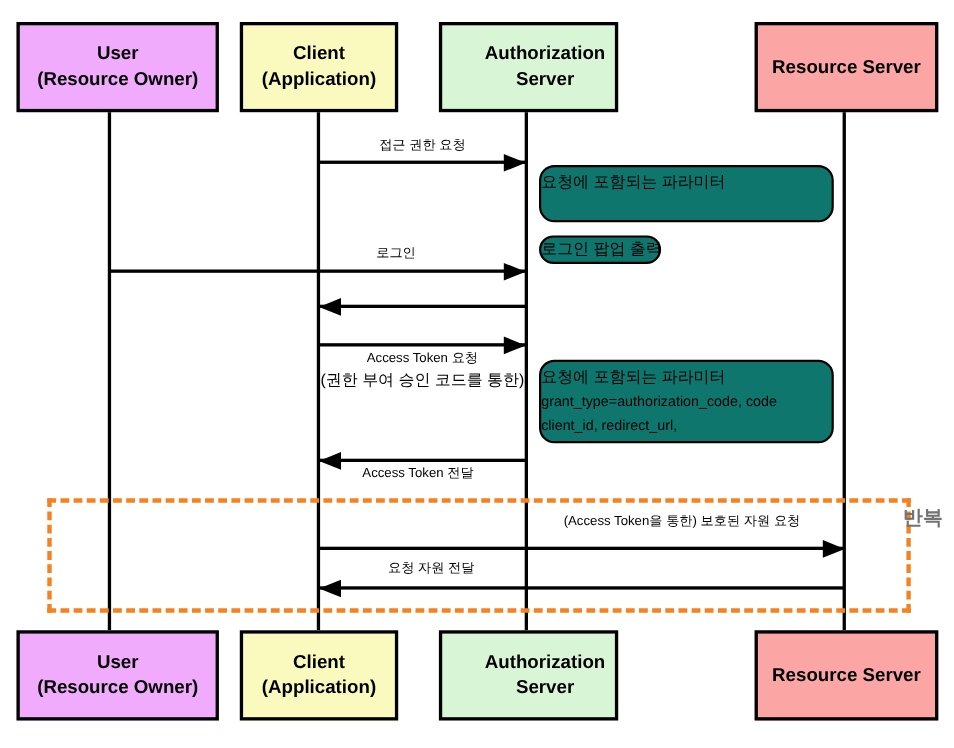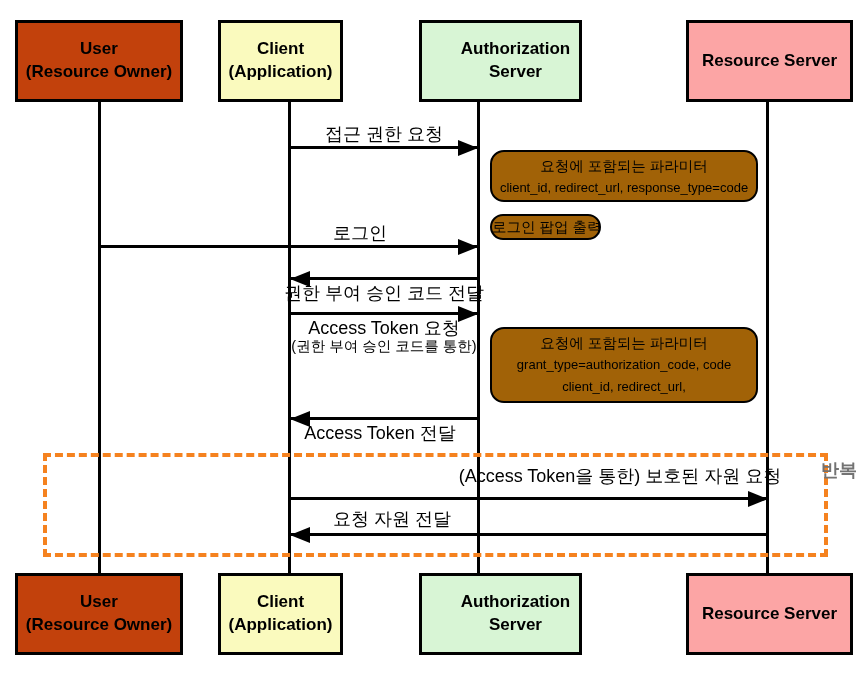--- a/index.html
+++ b/index.html
@@ -8,23 +8,23 @@
     font-family:"Liberation Sans","DejaVu Sans",sans-serif;color:#000;overflow:hidden;
   }
   
   .actor{
     position:absolute;height:82px;border:3px solid #000;box-sizing:border-box;
     display:flex;flex-direction:column;align-items:center;justify-content:center;
     font-weight:bold;font-size:17px;line-height:1.35;text-align:center;
   }
   .row-top{top:20px;}
   .row-bottom{top:573px;}
-  .pos-user{left:15px;width:168px;background:#c2410c;}
-  .pos-client{left:218px;width:125px;background:#fafabe;}
-  .pos-auth{left:419px;width:163px;background:#d8f5d5;padding-left:30px;}
+  .pos-user{left:15px;width:184px;background:#f0abfc;}
+  .pos-client{left:218px;width:144px;background:#fafabe;}
+  .pos-auth{left:399px;width:163px;background:#d8f5d5;padding-left:30px;}
   .pos-resource{left:686px;width:167px;background:#fca5a5;}
   
   .lifeline{position:absolute;top:102px;height:471px;width:3px;background:#000;}
   .ll-user{left:98px;}
   .ll-client{left:288px;}
   .ll-auth{left:477px;}
   .ll-resource{left:766px;}
   
   .msg{position:absolute;height:3px;background:#000;}
   .msg.right::after{
@@ -40,34 +40,34 @@
   .m1{left:290px;top:146px;width:188px;}
   .m2{left:99px;top:245px;width:379px;}
   .m3{left:290px;top:277px;width:188px;}
   .m4{left:290px;top:312px;width:188px;}
   .m5{left:290px;top:417px;width:188px;}
   .m6{left:290px;top:497px;width:478px;}
   .m7{left:290px;top:533px;width:478px;}
   
   .mlabel{
     position:absolute;transform:translateX(-50%);white-space:nowrap;
-    font-size:18px;line-height:1.2;text-align:center;
+    font-size:12px;line-height:1.2;text-align:center;
   }
   .l1{left:384px;top:124px;}
   .l2{left:360px;top:223px;}
   .l3{left:384px;top:283px;}
   .l4a{left:384px;top:318px;}
   .l4b{left:384px;top:338px;font-size:14.5px;text-align:right;}
   .l5{left:380px;top:423px;}
   .l6{left:620px;top:466px;}
   .l7{left:392px;top:509px;}
   
   .note{
-    position:absolute;background:#a16207;border:2.5px solid #000;box-sizing:border-box;
-    border-radius:14px;text-align:center;font-size:14.5px;white-space:nowrap;
+    position:absolute;background:#0f766e;border:2.5px solid #000;box-sizing:border-box;
+    border-radius:14px;font-size:14.5px;white-space:nowrap;
   }
   .note .nline{display:block;line-height:22px;}
   .note .params{font-size:13px;}
   .n1{left:490px;top:150px;width:268px;height:52px;padding-top:3px;}
   .n2{left:490px;top:214px;width:111px;height:26px;border-radius:13px;line-height:22px;}
   .n3{left:490px;top:327px;width:268px;height:76px;padding-top:3px;}
   
   .loopbox{
     position:absolute;left:43px;top:453px;width:785px;height:104px;
     border:4px dashed #f5821f;box-sizing:border-box;
@@ -105,30 +105,28 @@
   <div class="msg right m1"></div>
   <div class="msg right m2"></div>
   <div class="msg left m3"></div>
   <div class="msg right m4"></div>
   <div class="msg left m5"></div>
   <div class="msg right m6"></div>
   <div class="msg left m7"></div>
 
   <span class="mlabel l1">접근 권한 요청</span>
   <span class="mlabel l2">로그인</span>
-  <span class="mlabel l3">권한 부여 승인 코드 전달</span>
   <span class="mlabel l4a">Access Token 요청</span>
   <span class="mlabel l4b">(권한 부여 승인 코드를 통한)</span>
   <span class="mlabel l5">Access Token 전달</span>
   <span class="mlabel l6">(Access Token을 통한) 보호된 자원 요청</span>
   <span class="mlabel l7">요청 자원 전달</span>
 
   <div class="note n1">
     <span class="nline">요청에 포함되는 파라미터</span>
-    <span class="nline params">client_id, redirect_url, response_type=code</span>
   </div>
   <div class="note n2">
     <span>로그인 팝업 출력</span>
   </div>
   <div class="note n3">
     <span class="nline">요청에 포함되는 파라미터</span>
     <span class="nline params">grant_type=authorization_code, code</span>
     <span class="nline params">client_id, redirect_url,</span>
   </div>
 

